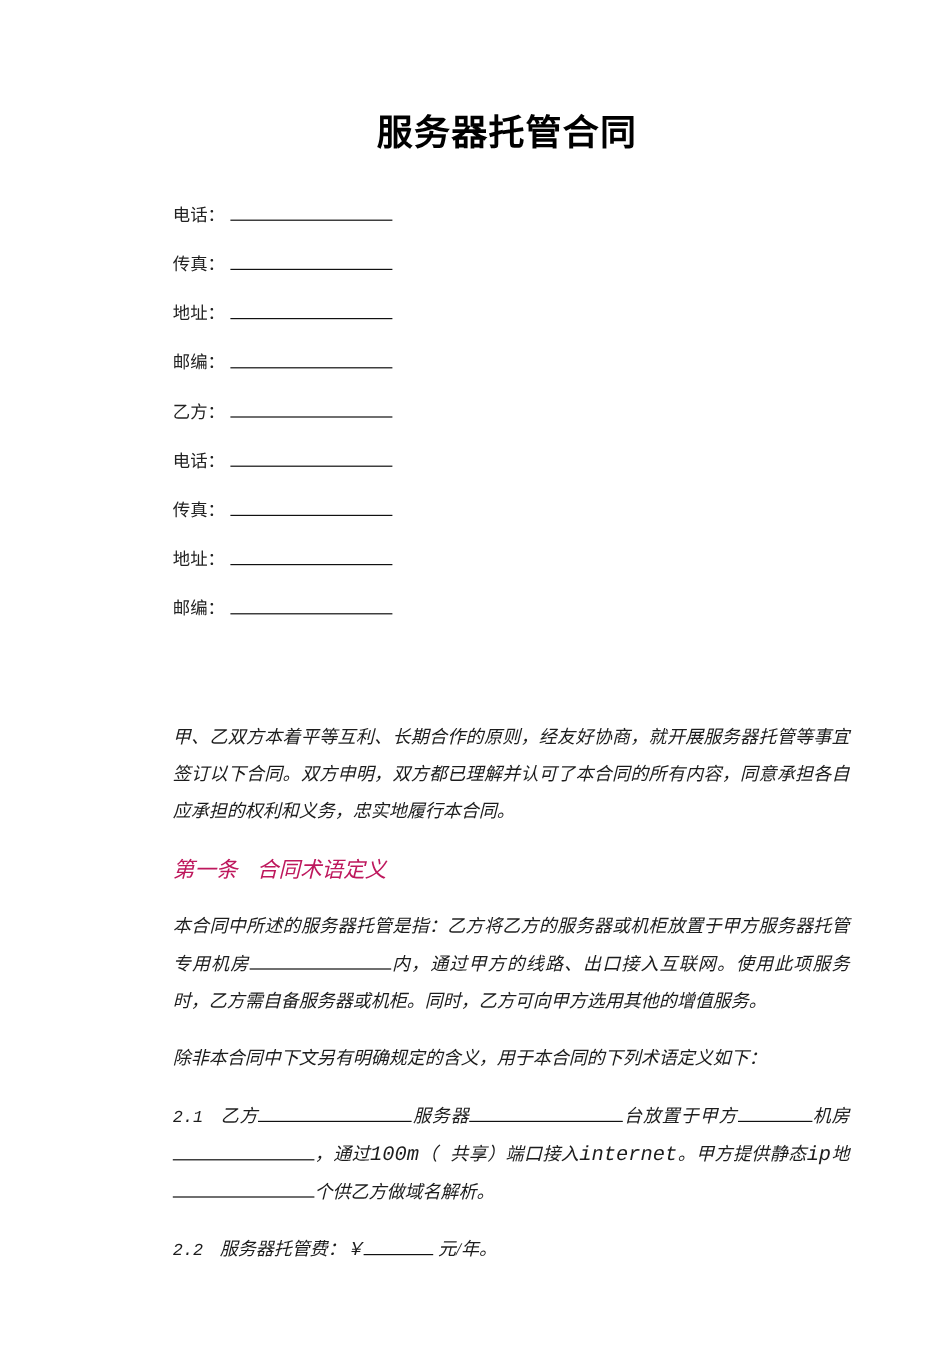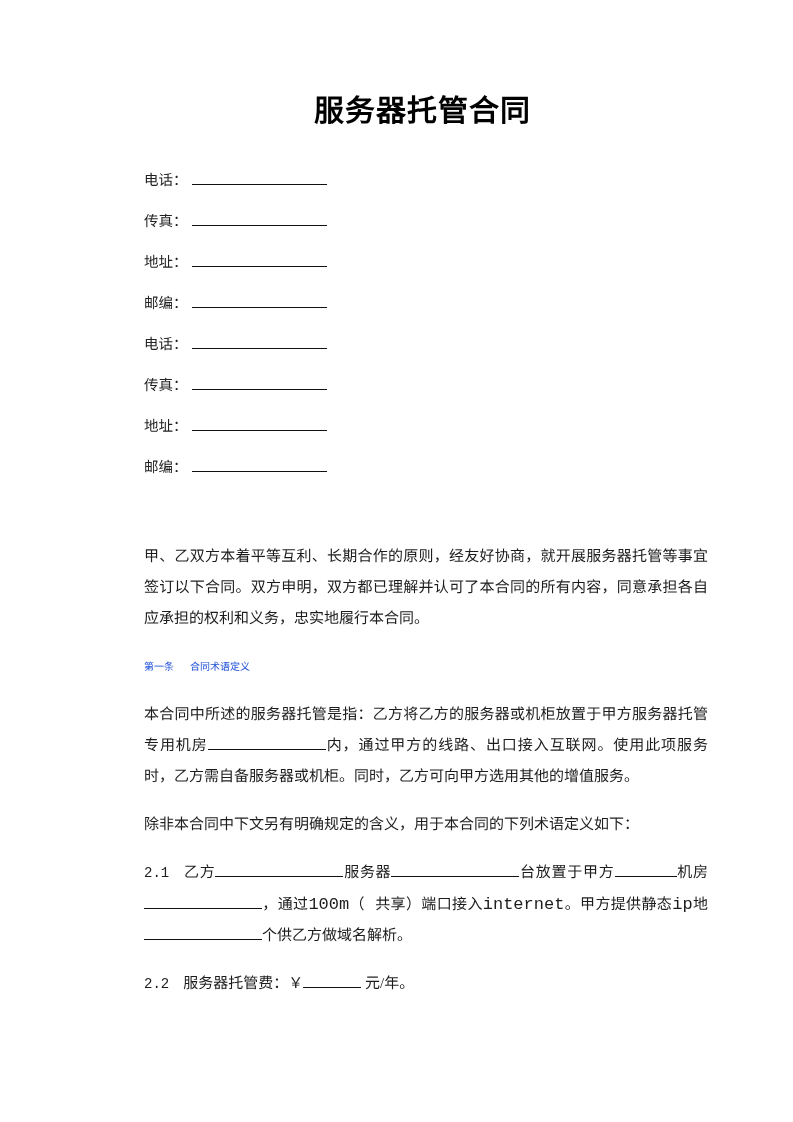--- a/index.html
+++ b/index.html
@@ -51,36 +51,37 @@
     display: inline-block;
     width: 135px;
     border-bottom: 1.4px solid #111;
     height: 0.75em;
     margin-left: 4px;
     vertical-align: baseline;
   }
   .body-block {
     position: absolute;
     left: 118px;
-    top: 541px;
+    top: 600px;
     width: 564px;
+    font-style: italic;
   }
   p.para {
     margin: 0 0 17px 0;
     font-size: 15px;
     line-height: 31px;
     text-align: justify;
     text-justify: inter-ideograph;
     color: #1c1c1c;
   }
   p.heading {
     margin: 0 0 17px 0;
-    font-size: 10px;
+    font-size: 18px;
     line-height: 31px;
-    color: #1d4ed8;
+    color: #be185d;
   }
   .heading .gap {
     display: inline-block;
     width: 16px;
   }
   .clause-no {
     font-family: "Liberation Mono", "DejaVu Sans Mono", monospace;
     font-size: 14px;
   }
   .clause-gap {
@@ -122,20 +123,23 @@
     </div>
 
     <div class="field-row">
       <span class="field-label">地址：</span><span class="field-line"></span>
     </div>
 
     <div class="field-row">
       <span class="field-label">邮编：</span><span class="field-line"></span>
     </div>
 
+    <div class="field-row">
+      <span class="field-label">乙方：</span><span class="field-line"></span>
+    </div>
 
     <div class="field-row">
       <span class="field-label">电话：</span><span class="field-line"></span>
     </div>
 
     <div class="field-row">
       <span class="field-label">传真：</span><span class="field-line"></span>
     </div>
 
     <div class="field-row">

